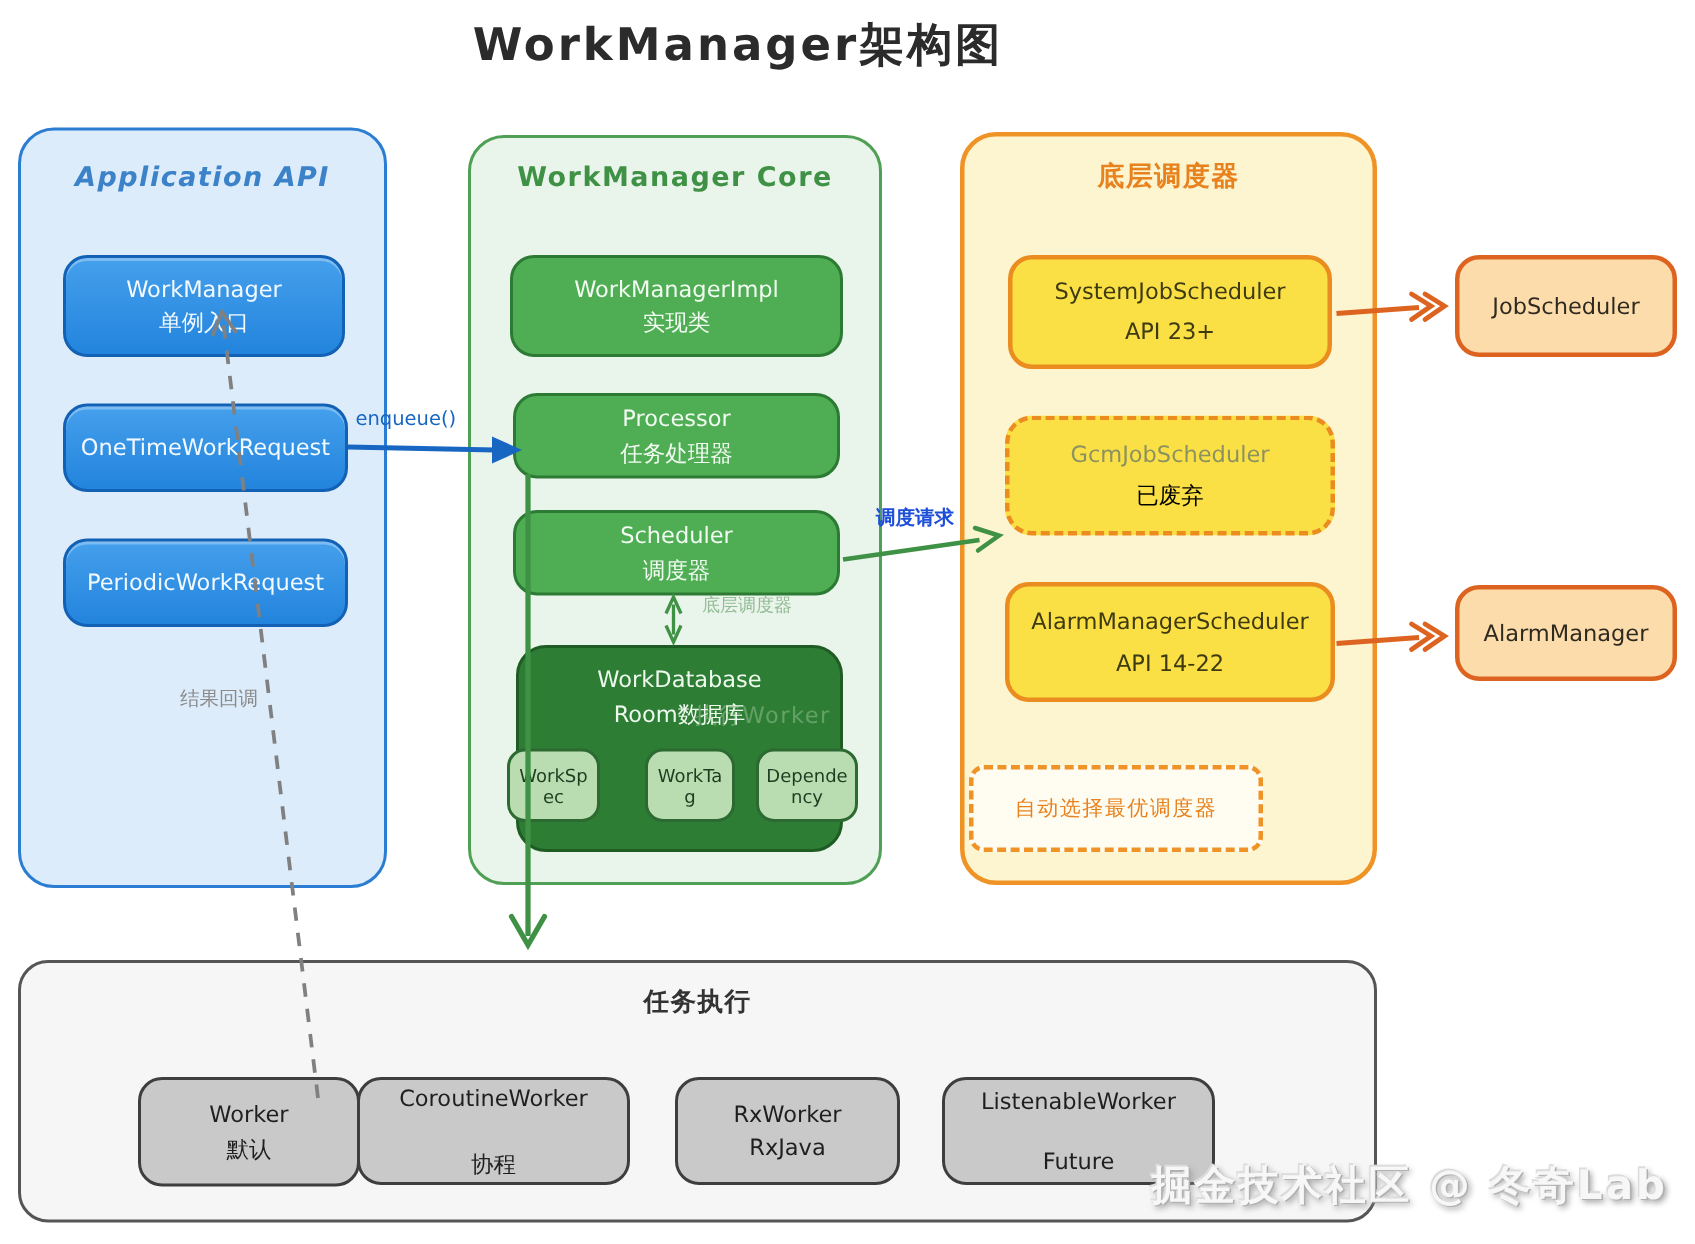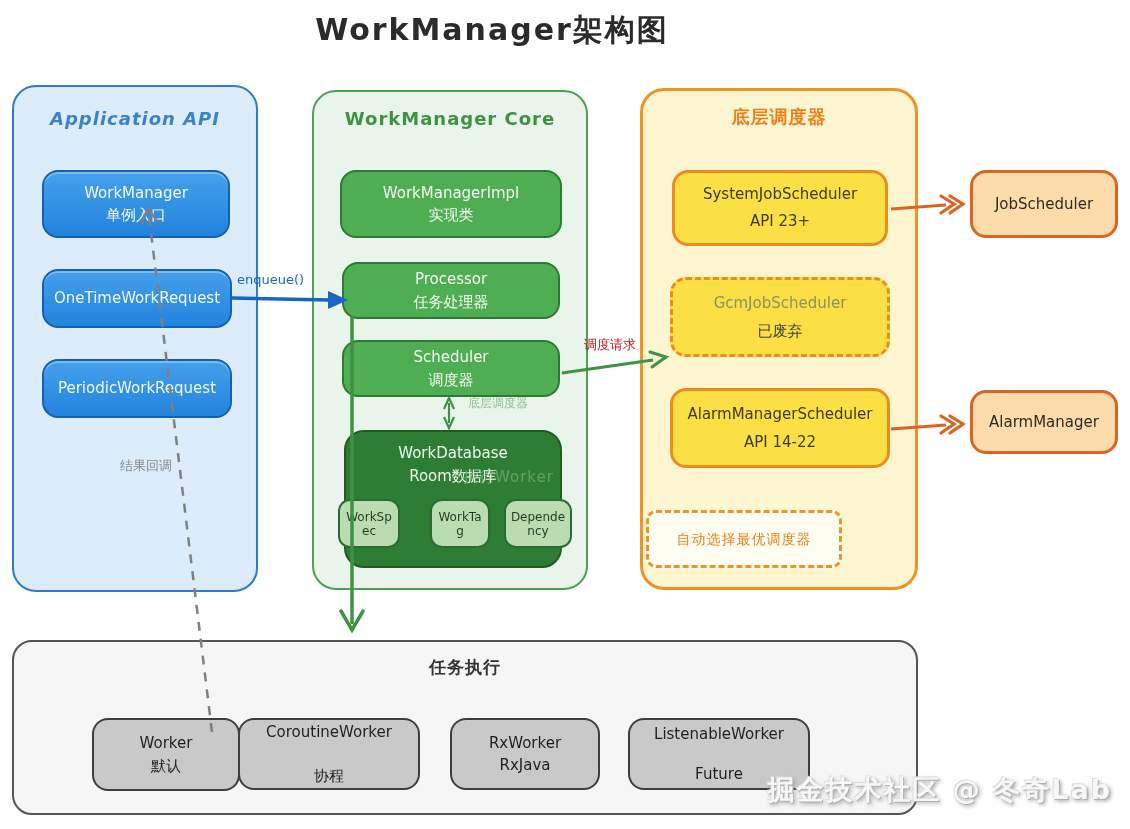--- a/index.html
+++ b/index.html
@@ -16,21 +16,21 @@
         box-shadow:inset 0 2px 0 rgba(255,255,255,.3);}
   .green-node{background:#4fae54;border-color:#2c7a33;color:#f2fbf2;}
   .db-node{background:#2e7d34;border-color:#1f5c24;color:#eef9ee;border-radius:20px;
         justify-content:flex-start;padding-top:10px;}
   .mini{position:absolute;box-sizing:border-box;border-radius:12px;border:2px solid #2c6a31;
         background:#b9dcb0;color:#1e3d20;font-size:12px;display:flex;align-items:center;
         justify-content:center;text-align:center;word-break:break-all;padding:2px 4px;}
   .yellow-node{background:#fbe045;border-color:#ea8c1f;color:#3e3a12;
         justify-content:space-evenly;padding:6px;border-width:3px;}
   .gcm-title{color:#8b9160;}
-  .gcm-sub{color:#404040;font-family:Liberation Serif, serif;}
+  .gcm-sub{color:#000000;font-family:Liberation Serif, serif;}
   .auto-node{background:#fffdf2;border:3px dashed #ef9327;color:#e8821e;font-size:14px;
         border-radius:10px;letter-spacing:1px;}
   .peach-node{background:#fcdcab;border-color:#dd6420;color:#2f2a20;border-width:3px;}
   .gray-node{background:#c9c9c9;border-color:#3e3e3e;color:#1f1f1f;}
   .lbl{position:absolute;font-size:13px;white-space:nowrap;}
   #title{position:absolute;left:280px;top:10px;width:424px;text-align:center;
         font-size:30px;font-weight:bold;color:#2b2b2b;letter-spacing:2px;}
   #watermark{position:absolute;right:18px;top:772px;font-size:27px;font-weight:bold;
         letter-spacing:2px;color:#f7f7f7;
         text-shadow:1px 1px 0 #b0b0b0,-1px -1px 0 #dcdcdc,2px 2px 4px #9a9a9a;}
@@ -85,21 +85,21 @@
   </div>
   <div class="mini" style="left:338px;top:499px;width:62px;height:49px;">WorkSpec</div>
   <div class="mini" style="left:430px;top:499px;width:60px;height:49px;">WorkTag</div>
   <div class="mini" style="left:504px;top:499px;width:68px;height:49px;">Dependency</div>
   <div id="ghost">执行Worker</div>
 
   <div class="node yellow-node" style="left:672px;top:170px;width:216px;height:76px;">
     <span>SystemJobScheduler</span>
     <span>API 23+</span>
   </div>
-  <div class="node yellow-node" style="left:670px;top:277px;width:220px;height:80px;border-style:dashed;">
+  <div class="node yellow-node" style="left:670px;top:277px;width:220px;height:80px;border-style:dashed;border-radius:18px;">
     <span class="gcm-title">GcmJobScheduler</span>
     <span class="gcm-sub">已废弃</span>
   </div>
   <div class="node yellow-node" style="left:670px;top:388px;width:220px;height:80px;">
     <span>AlarmManagerScheduler</span>
     <span>API 14-22</span>
   </div>
   <div class="node auto-node" style="left:646px;top:510px;width:196px;height:58px;">自动选择最优调度器</div>
 
   <div class="node peach-node" style="left:970px;top:170px;width:148px;height:68px;">JobScheduler</div>
@@ -117,21 +117,21 @@
     <span>RxWorker</span>
     <span>RxJava</span>
   </div>
   <div class="node gray-node" style="left:628px;top:718px;width:182px;height:72px;gap:18px;">
     <span>ListenableWorker</span>
     <span>Future</span>
   </div>
 
   <div class="lbl" style="left:237px;top:272px;color:#1766c2;">enqueue()</div>
   <div class="lbl" style="left:120px;top:457px;color:#8a8a8a;">结果回调</div>
-  <div class="lbl" style="left:584px;top:336px;color:#b91c1c;">调度请求</div>
+  <div class="lbl" style="left:584px;top:336px;color:#1d4ed8;font-weight:bold;">调度请求</div>
   <div class="lbl" style="left:468px;top:395px;color:rgba(76,140,80,0.55);font-size:12px;">底层调度器</div>
 
   <svg id="wires" width="1130" height="829" viewBox="0 0 1130 829">
     <g>
       <line x1="232" y1="298" x2="330" y2="300" stroke="#1766c2" stroke-width="3.5"></line>
       <polygon points="348,300 328,291 328,309" fill="#1766c2"></polygon>
     </g>
     <g>
       <line x1="212" y1="732" x2="148" y2="208" stroke="#808080" stroke-width="2.5" stroke-dasharray="9 8"></line>
       <polyline points="157,221 148,208 142,223" fill="none" stroke="#808080" stroke-width="2.5" stroke-linecap="round"></polyline>

